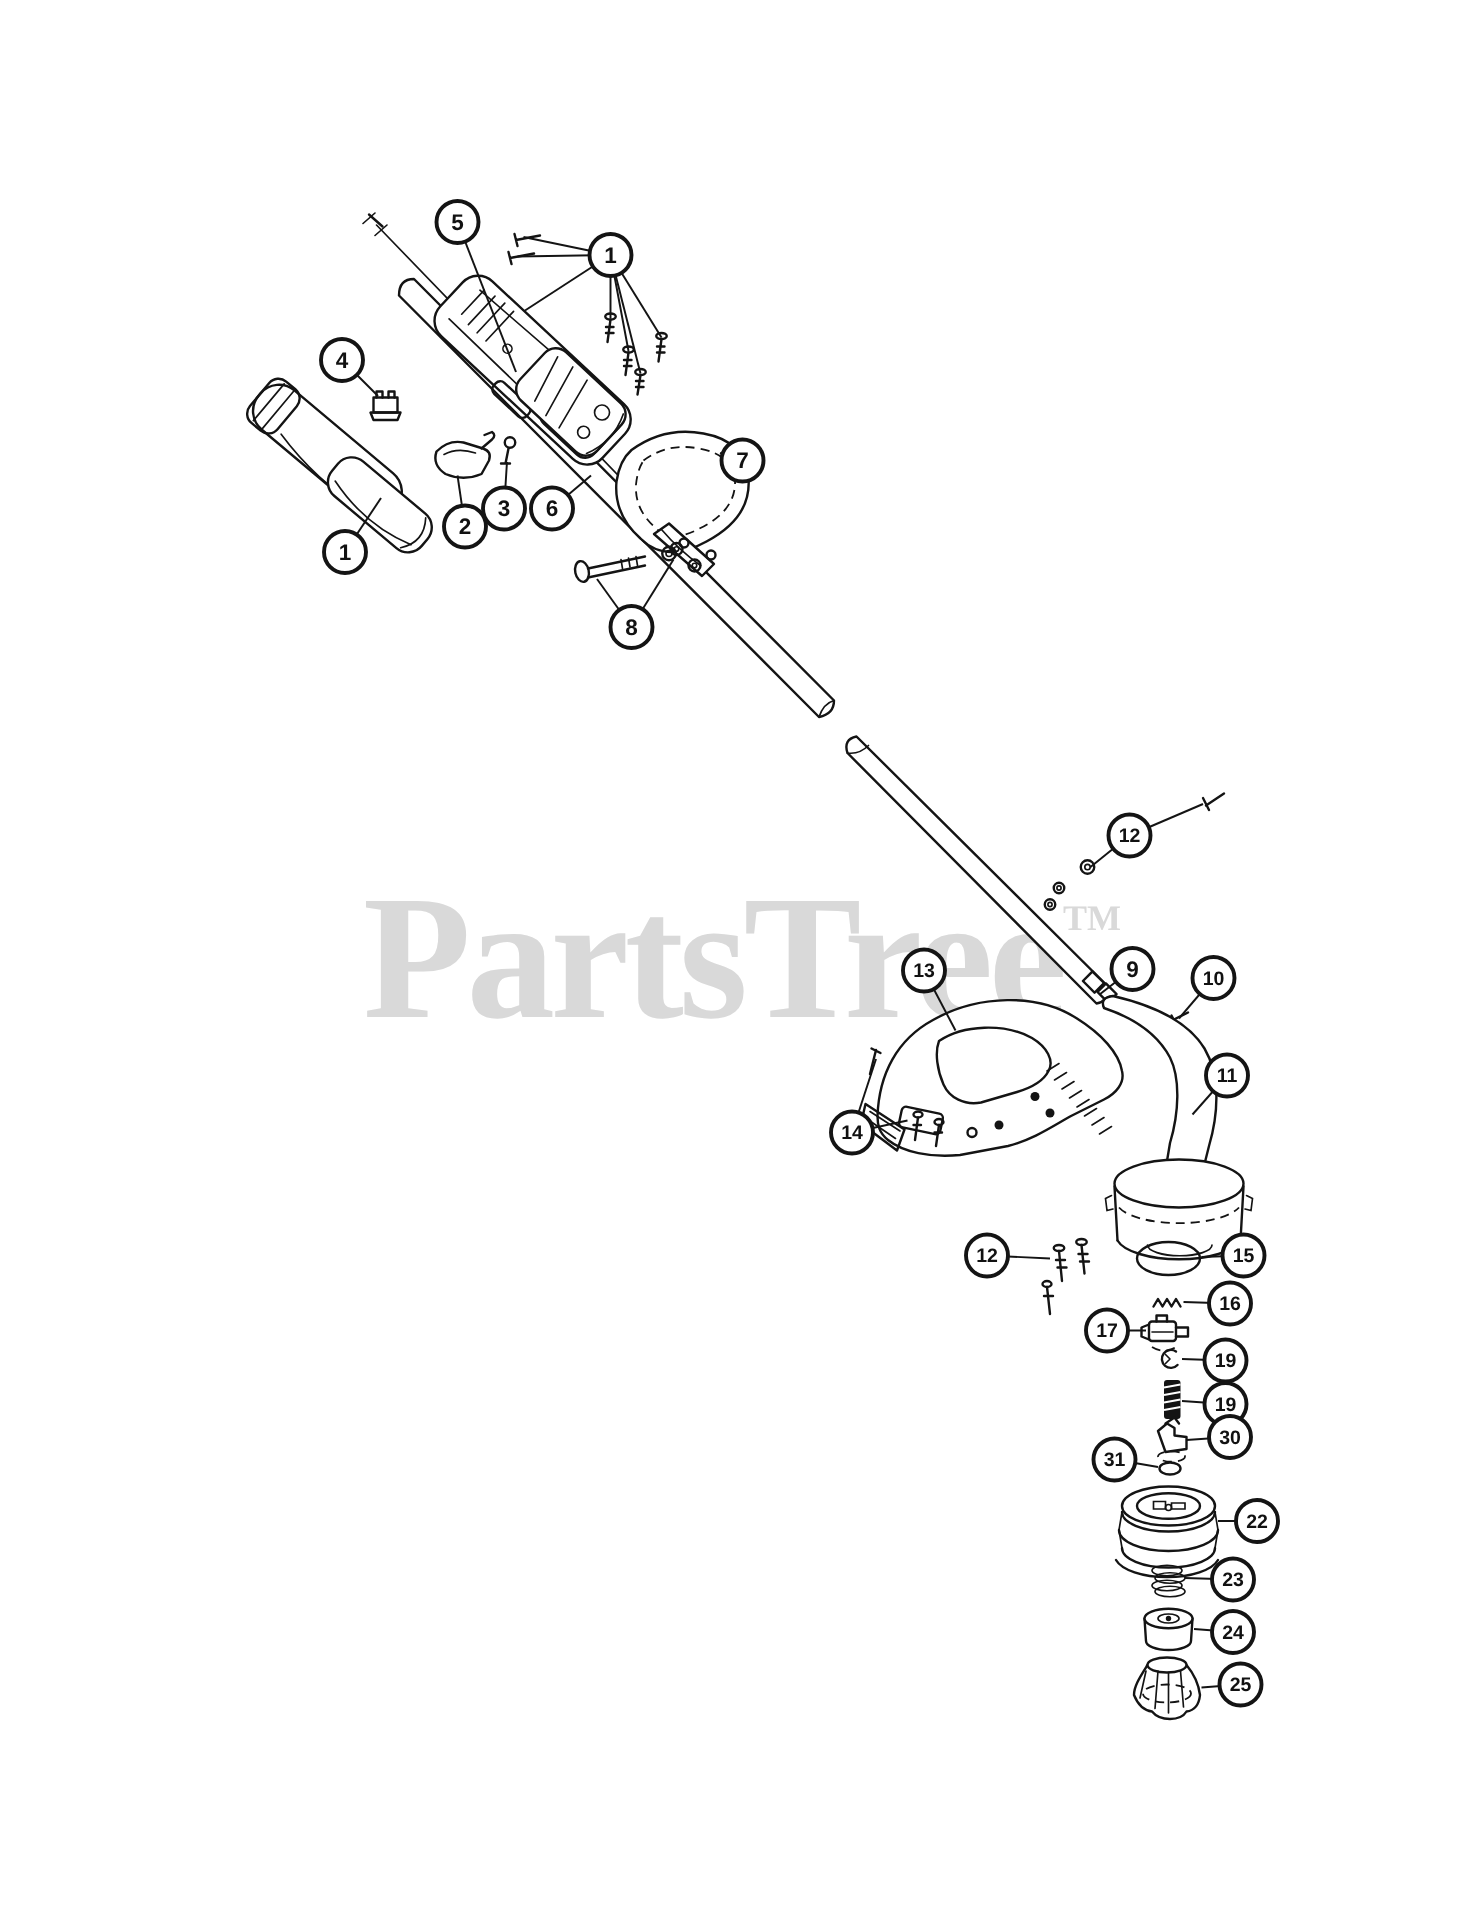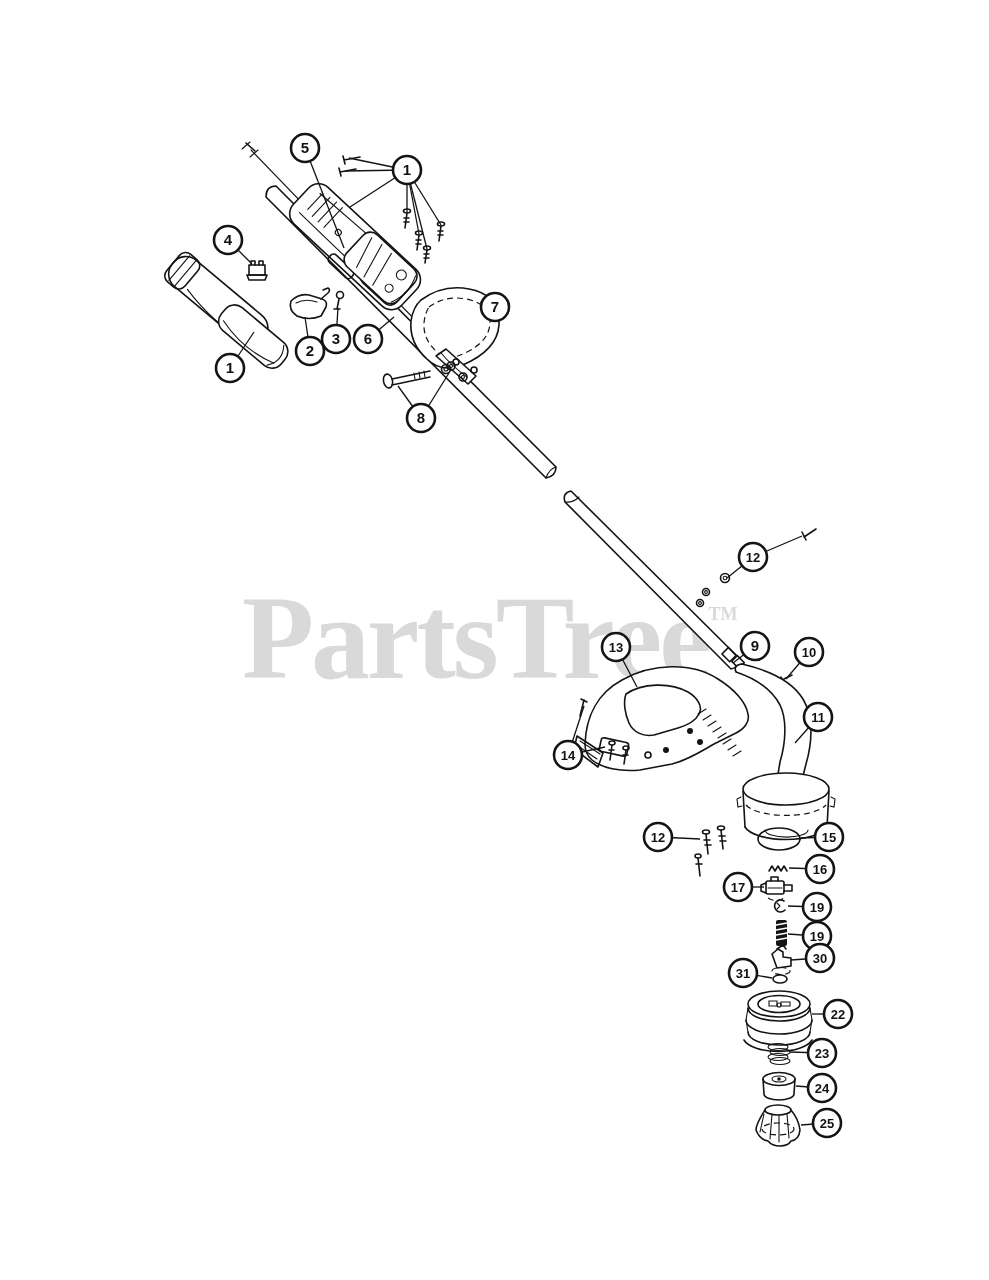--- a/index.html
+++ b/index.html
@@ -3,21 +3,21 @@
 <meta charset="utf-8">
 <style>
   html,body{margin:0;padding:0;background:#ffffff;}
   #stage{position:relative;width:989px;height:1280px;background:#ffffff;overflow:hidden;
          font-family:"Liberation Sans",sans-serif;}
   
   #watermark{position:absolute;left:242px;top:580px;z-index:1;
              font-family:"Liberation Serif",serif;font-weight:bold;
              font-size:118px;letter-spacing:-3px;color:#d9d9d9;line-height:1;
              user-select:none;white-space:nowrap;}
-  #watermark .tm{font-size:18px;letter-spacing:0;vertical-align:58px;color:#d9d9d9;font-family:Liberation Serif, serif;}
+  #watermark .tm{font-size:24px;letter-spacing:0;vertical-align:58px;color:#d9d9d9;font-family:Liberation Serif, serif;}
   svg#art{position:absolute;left:0;top:0;z-index:2;}
   .ln  {fill:none;stroke:#141414;stroke-width:1.6;stroke-linecap:round;stroke-linejoin:round;}
   .lnw {fill:#ffffff;stroke:#141414;stroke-width:1.6;stroke-linecap:round;stroke-linejoin:round;}
   .thin{fill:none;stroke:#141414;stroke-width:1.1;stroke-linecap:round;}
   .dash{fill:none;stroke:#141414;stroke-width:1.2;stroke-dasharray:6 4;}
   .blk {fill:#141414;stroke:none;}
   .leader{stroke:#141414;stroke-width:1.3;}
   .callout-circle{fill:#ffffff;stroke:#141414;stroke-width:2.6;}
   .callout-num{font-family:"Liberation Sans",sans-serif;font-weight:bold;font-size:15px;
                text-anchor:middle;fill:#111111;}

